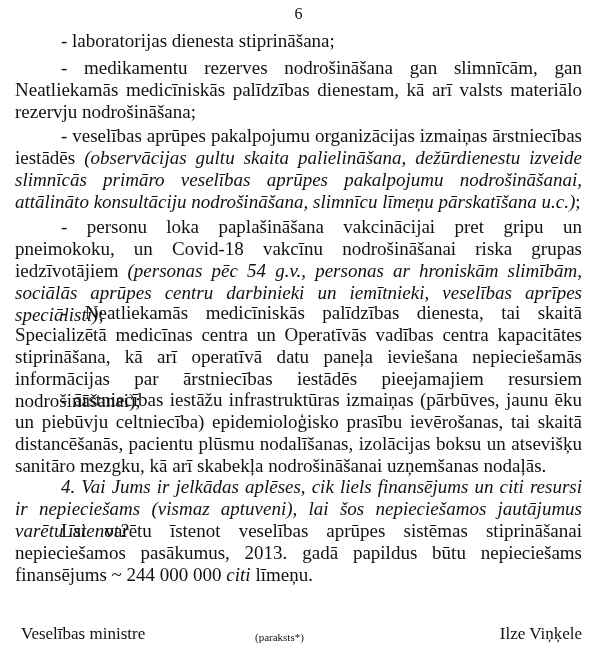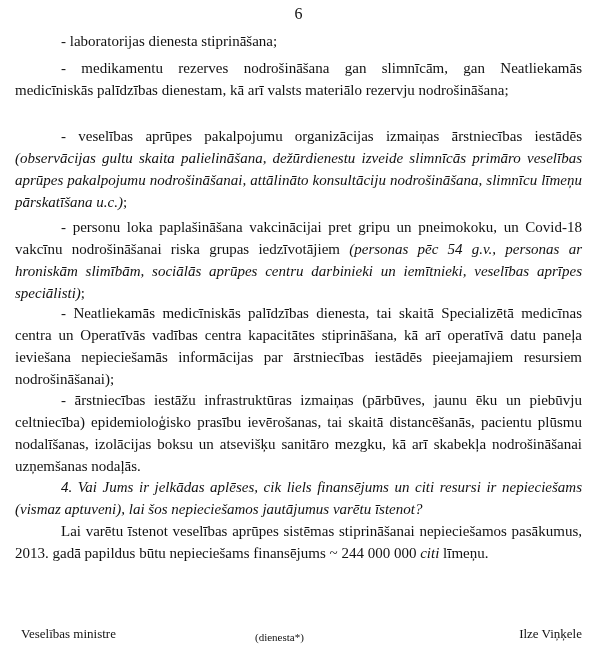--- a/index.html
+++ b/index.html
@@ -7,25 +7,25 @@
       width: 600px; height: 660px; overflow: hidden; position: relative;
       font-family: "Liberation Serif", serif; color: #111111;
     }
     .page { position: absolute; left: 15px; top: 0; width: 567px; }
     .page-num {
       position: absolute; left: 0; top: 4px; width: 567px; text-align: center;
       font-size: 16px; line-height: 20px;
     }
     .para {
       position: absolute; left: 0; width: 567px;
-      font-size: 15px; line-height: 22px; text-align: justify;
+      font-size: 19px; line-height: 22px; text-align: justify;
       text-indent: 46px; margin: 0;
     }
     .para i { }
-    .sig { position: absolute; top: 624px; font-size: 13px; line-height: 20px; }
+    .sig { position: absolute; top: 624px; font-size: 17px; line-height: 20px; }
     .sig-small { font-size: 11px; top: 627px; }
   </style>
 </head>
 <body>
 
 <div class="page">
   <div class="page-num">6</div>
 
   <p class="para" style="top:30px">
     <span>- laboratorijas dienesta stiprināšana;</span>
@@ -53,15 +53,15 @@
 
   <p class="para" style="top:476px">
     <i>4. Vai Jums ir jelkādas aplēses, cik liels finansējums un citi resursi ir nepieciešams (vismaz aptuveni), lai šos nepieciešamos jautājumus varētu īstenot?</i>
   </p>
 
   <p class="para" style="top:520px">
     <span>Lai varētu īstenot veselības aprūpes sistēmas stiprināšanai nepieciešamos pasākumus, 2013. gadā papildus būtu nepieciešams finansējums ~ 244 000 000 </span><i>citi</i><span> līmeņu.</span>
   </p>
 
   <div class="sig" style="left:6px">Veselības ministre</div>
-  <div class="sig sig-small" style="left:240px">(dienesta*)</div>
+  <div class="sig sig-small" style="left:240px">(paraksts*)</div>
   <div class="sig" style="right:0">Ilze Viņķele</div>
 </div>
 
 </body></html>

